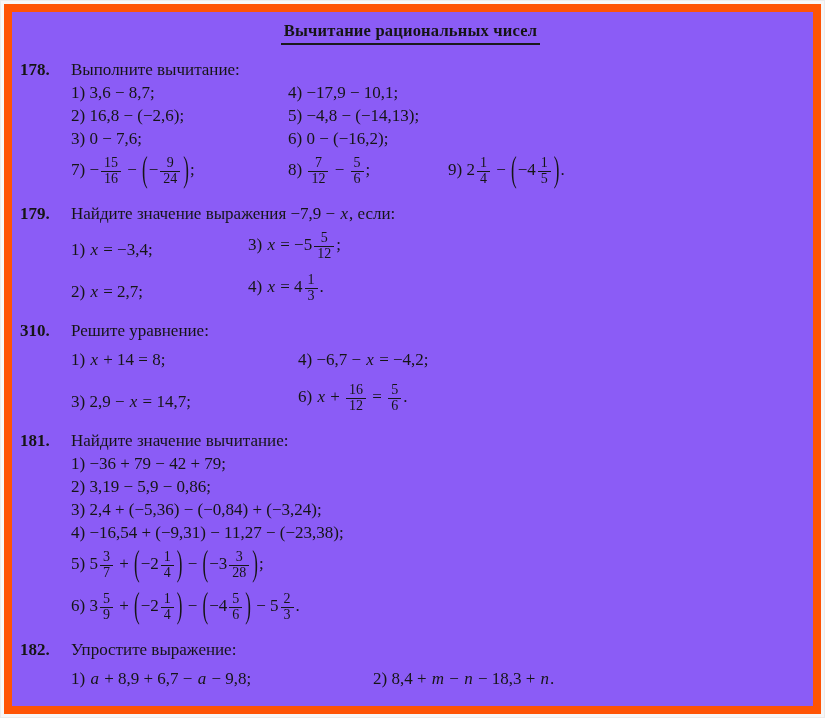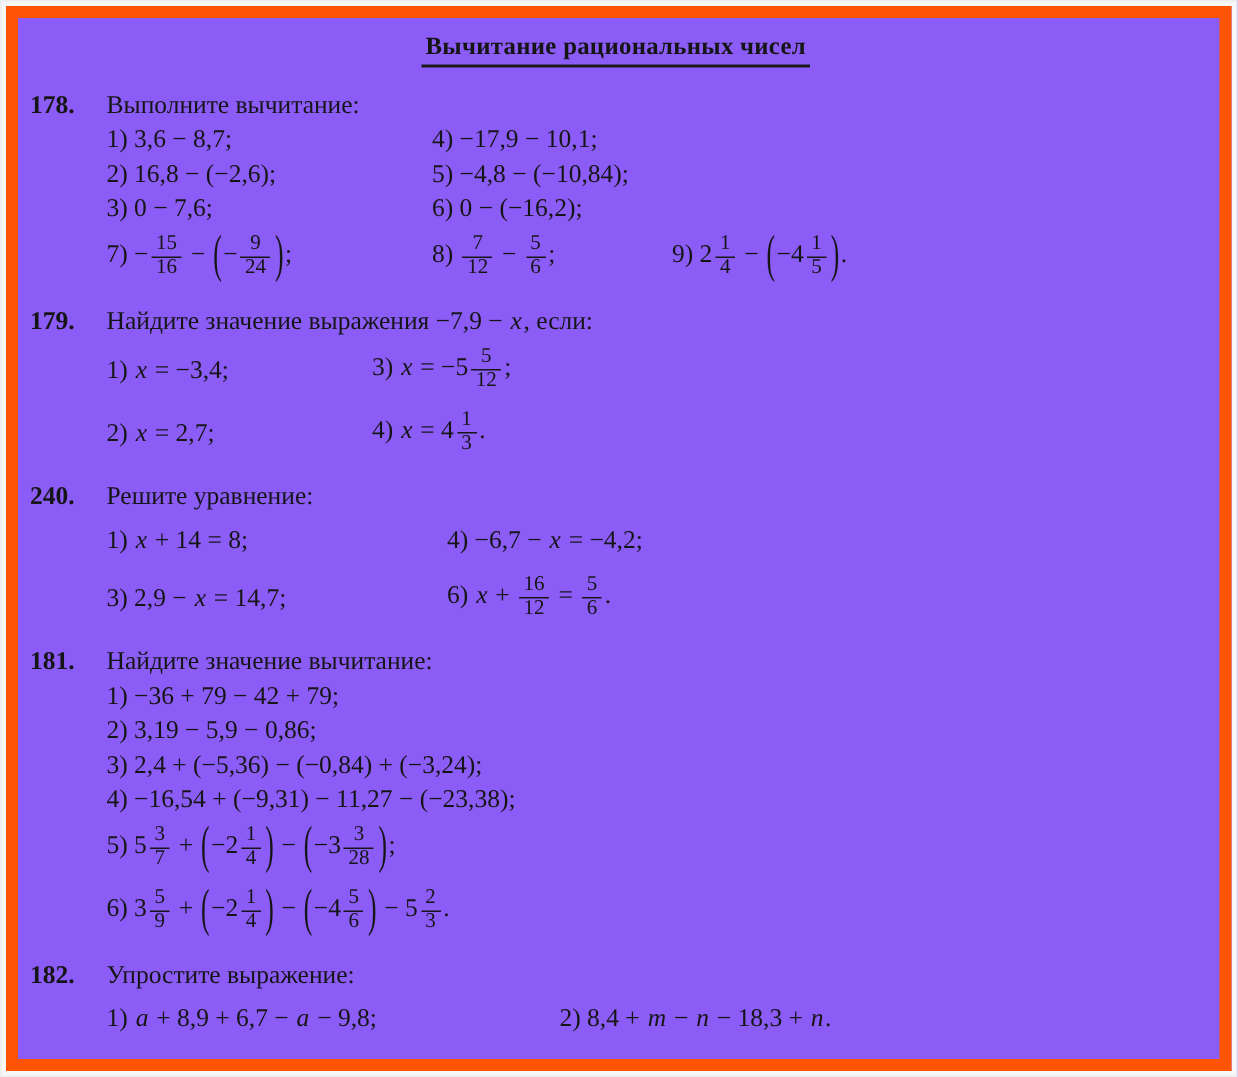--- a/index.html
+++ b/index.html
@@ -29,21 +29,21 @@
     font-size:16.5px;
     letter-spacing:.2px;
     border-bottom:2px solid #1a1a1a;
     padding:0 3px 2px 3px;
   }
   .problem { margin-top:10px; font-size:17px; }
   .problems > .problem:first-child { margin-top:2px; }
   .phead { line-height:23px; }
   .pnum { display:inline-block; width:51px; font-weight:bold; }
   .pbody { margin-left:51px; }
-  .row { display:flex; align-items:center; line-height:23px; min-height:23px; }
+  .row { display:flex; align-items:flex-end; line-height:23px; min-height:23px; }
   .row.tall { padding:6px 0; }
   .cell { flex:0 0 auto; white-space:nowrap; }
   .p178 .c0 { width:217px; }
   .p178 .c1 { width:160px; }
   .p179 .c0 { width:177px; }
   .p180 .c0 { width:227px; }
   .p182 .c0 { width:302px; }
   .vit { font-style:italic; padding:0 1px; }
   .frac {
     display:inline-block;
@@ -71,21 +71,21 @@
     <div class="problems">
         <div class="problem p178">
           <div class="phead"><span class="pnum">178.</span><span class="pprompt">Выполните вычитание:</span></div>
           <div class="pbody">
             <div class="row">
               <span class="cell c0">1) 3,6 − 8,7;</span>
               <span class="cell c1">4) −17,9 − 10,1;</span>
             </div>
             <div class="row">
               <span class="cell c0">2) 16,8 − (−2,6);</span>
-              <span class="cell c1">5) −4,8 − (−10,84);</span>
+              <span class="cell c1">5) −4,8 − (−14,13);</span>
             </div>
             <div class="row">
               <span class="cell c0">3) 0 − 7,6;</span>
               <span class="cell c1">6) 0 − (−16,2);</span>
             </div>
             <div class="row tall">
               <span class="cell c0">7) −<span class="frac"><span class="fnum">15</span><span class="fden">16</span></span> − <span class="bigp">(</span>−<span class="frac"><span class="fnum">9</span><span class="fden">24</span></span><span class="bigp">)</span>;</span>
               <span class="cell c1">8) <span class="frac"><span class="fnum">7</span><span class="fden">12</span></span> − <span class="frac"><span class="fnum">5</span><span class="fden">6</span></span>;</span>
               <span class="cell c2">9) 2<span class="frac"><span class="fnum">1</span><span class="fden">4</span></span> − <span class="bigp">(</span>−4<span class="frac"><span class="fnum">1</span><span class="fden">5</span></span><span class="bigp">)</span>.</span>
             </div>
@@ -98,21 +98,21 @@
               <span class="cell c0">1) <span class="vit">x</span> = −3,4;</span>
               <span class="cell c1">3) <span class="vit">x</span> = −5<span class="frac"><span class="fnum">5</span><span class="fden">12</span></span>;</span>
             </div>
             <div class="row tall">
               <span class="cell c0">2) <span class="vit">x</span> = 2,7;</span>
               <span class="cell c1">4) <span class="vit">x</span> = 4<span class="frac"><span class="fnum">1</span><span class="fden">3</span></span>.</span>
             </div>
           </div>
         </div>
         <div class="problem p180">
-          <div class="phead"><span class="pnum">240.</span><span class="pprompt">Решите уравнение:</span></div>
+          <div class="phead"><span class="pnum">310.</span><span class="pprompt">Решите уравнение:</span></div>
           <div class="pbody">
             <div class="row tall">
               <span class="cell c0">1) <span class="vit">x</span> + 14 = 8;</span>
               <span class="cell c1">4) −6,7 − <span class="vit">x</span> = −4,2;</span>
             </div>
             <div class="row tall">
               <span class="cell c0">3) 2,9 − <span class="vit">x</span> = 14,7;</span>
               <span class="cell c1">6) <span class="vit">x</span> + <span class="frac"><span class="fnum">16</span><span class="fden">12</span></span> = <span class="frac"><span class="fnum">5</span><span class="fden">6</span></span>.</span>
             </div>
           </div>

